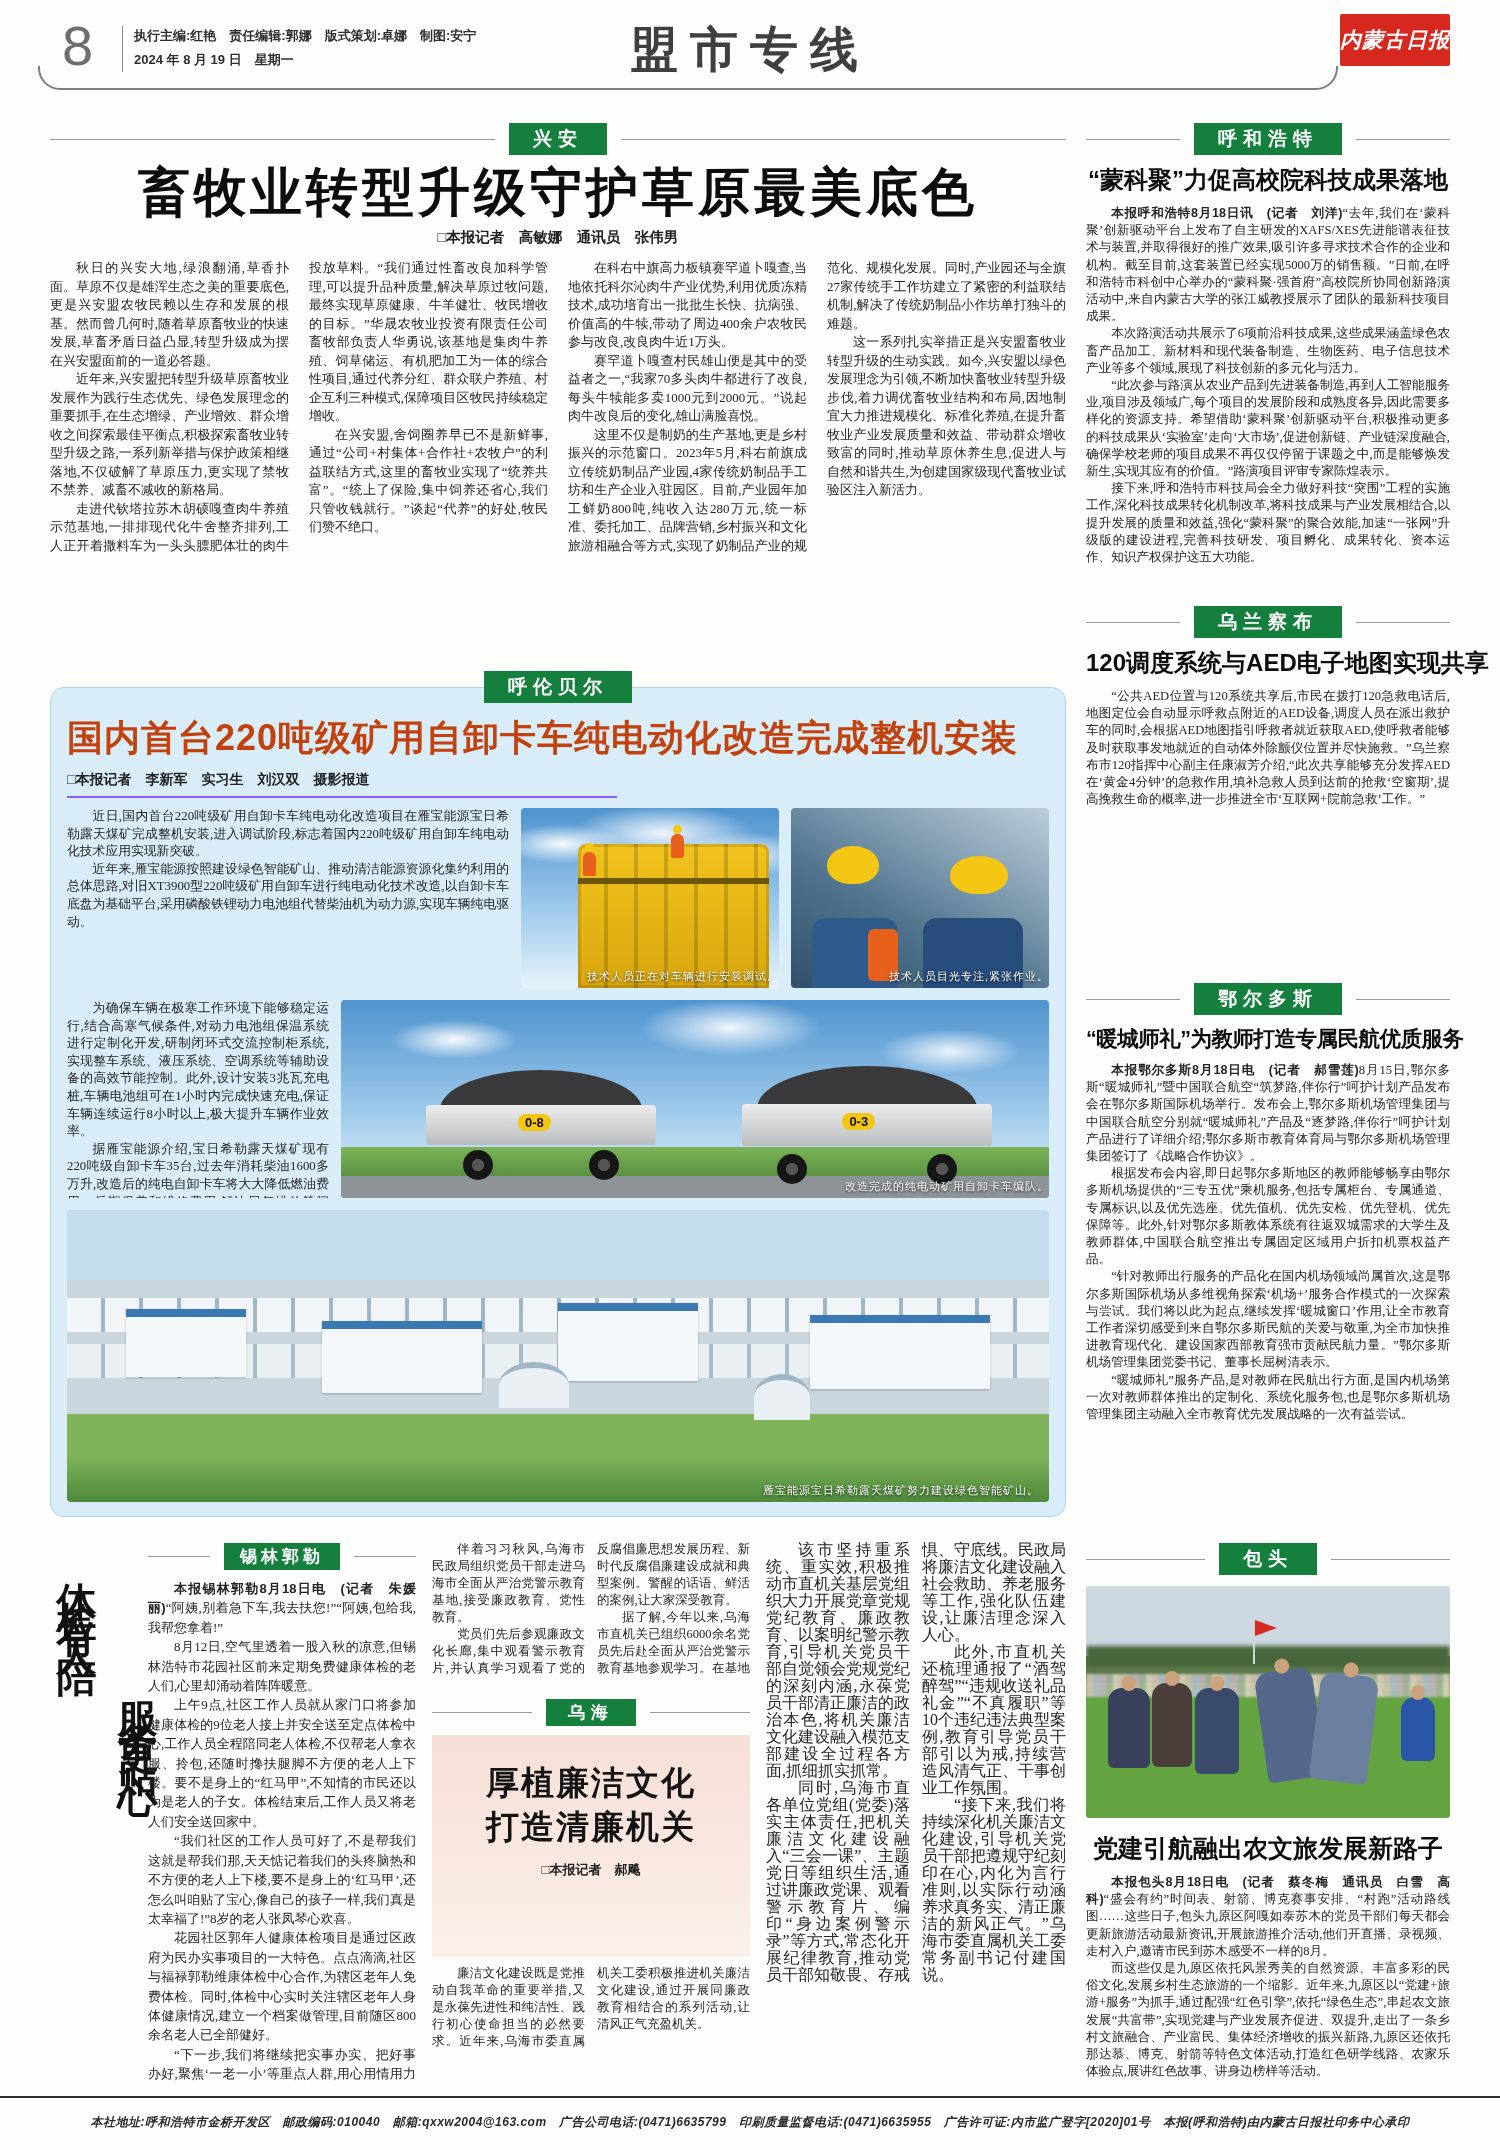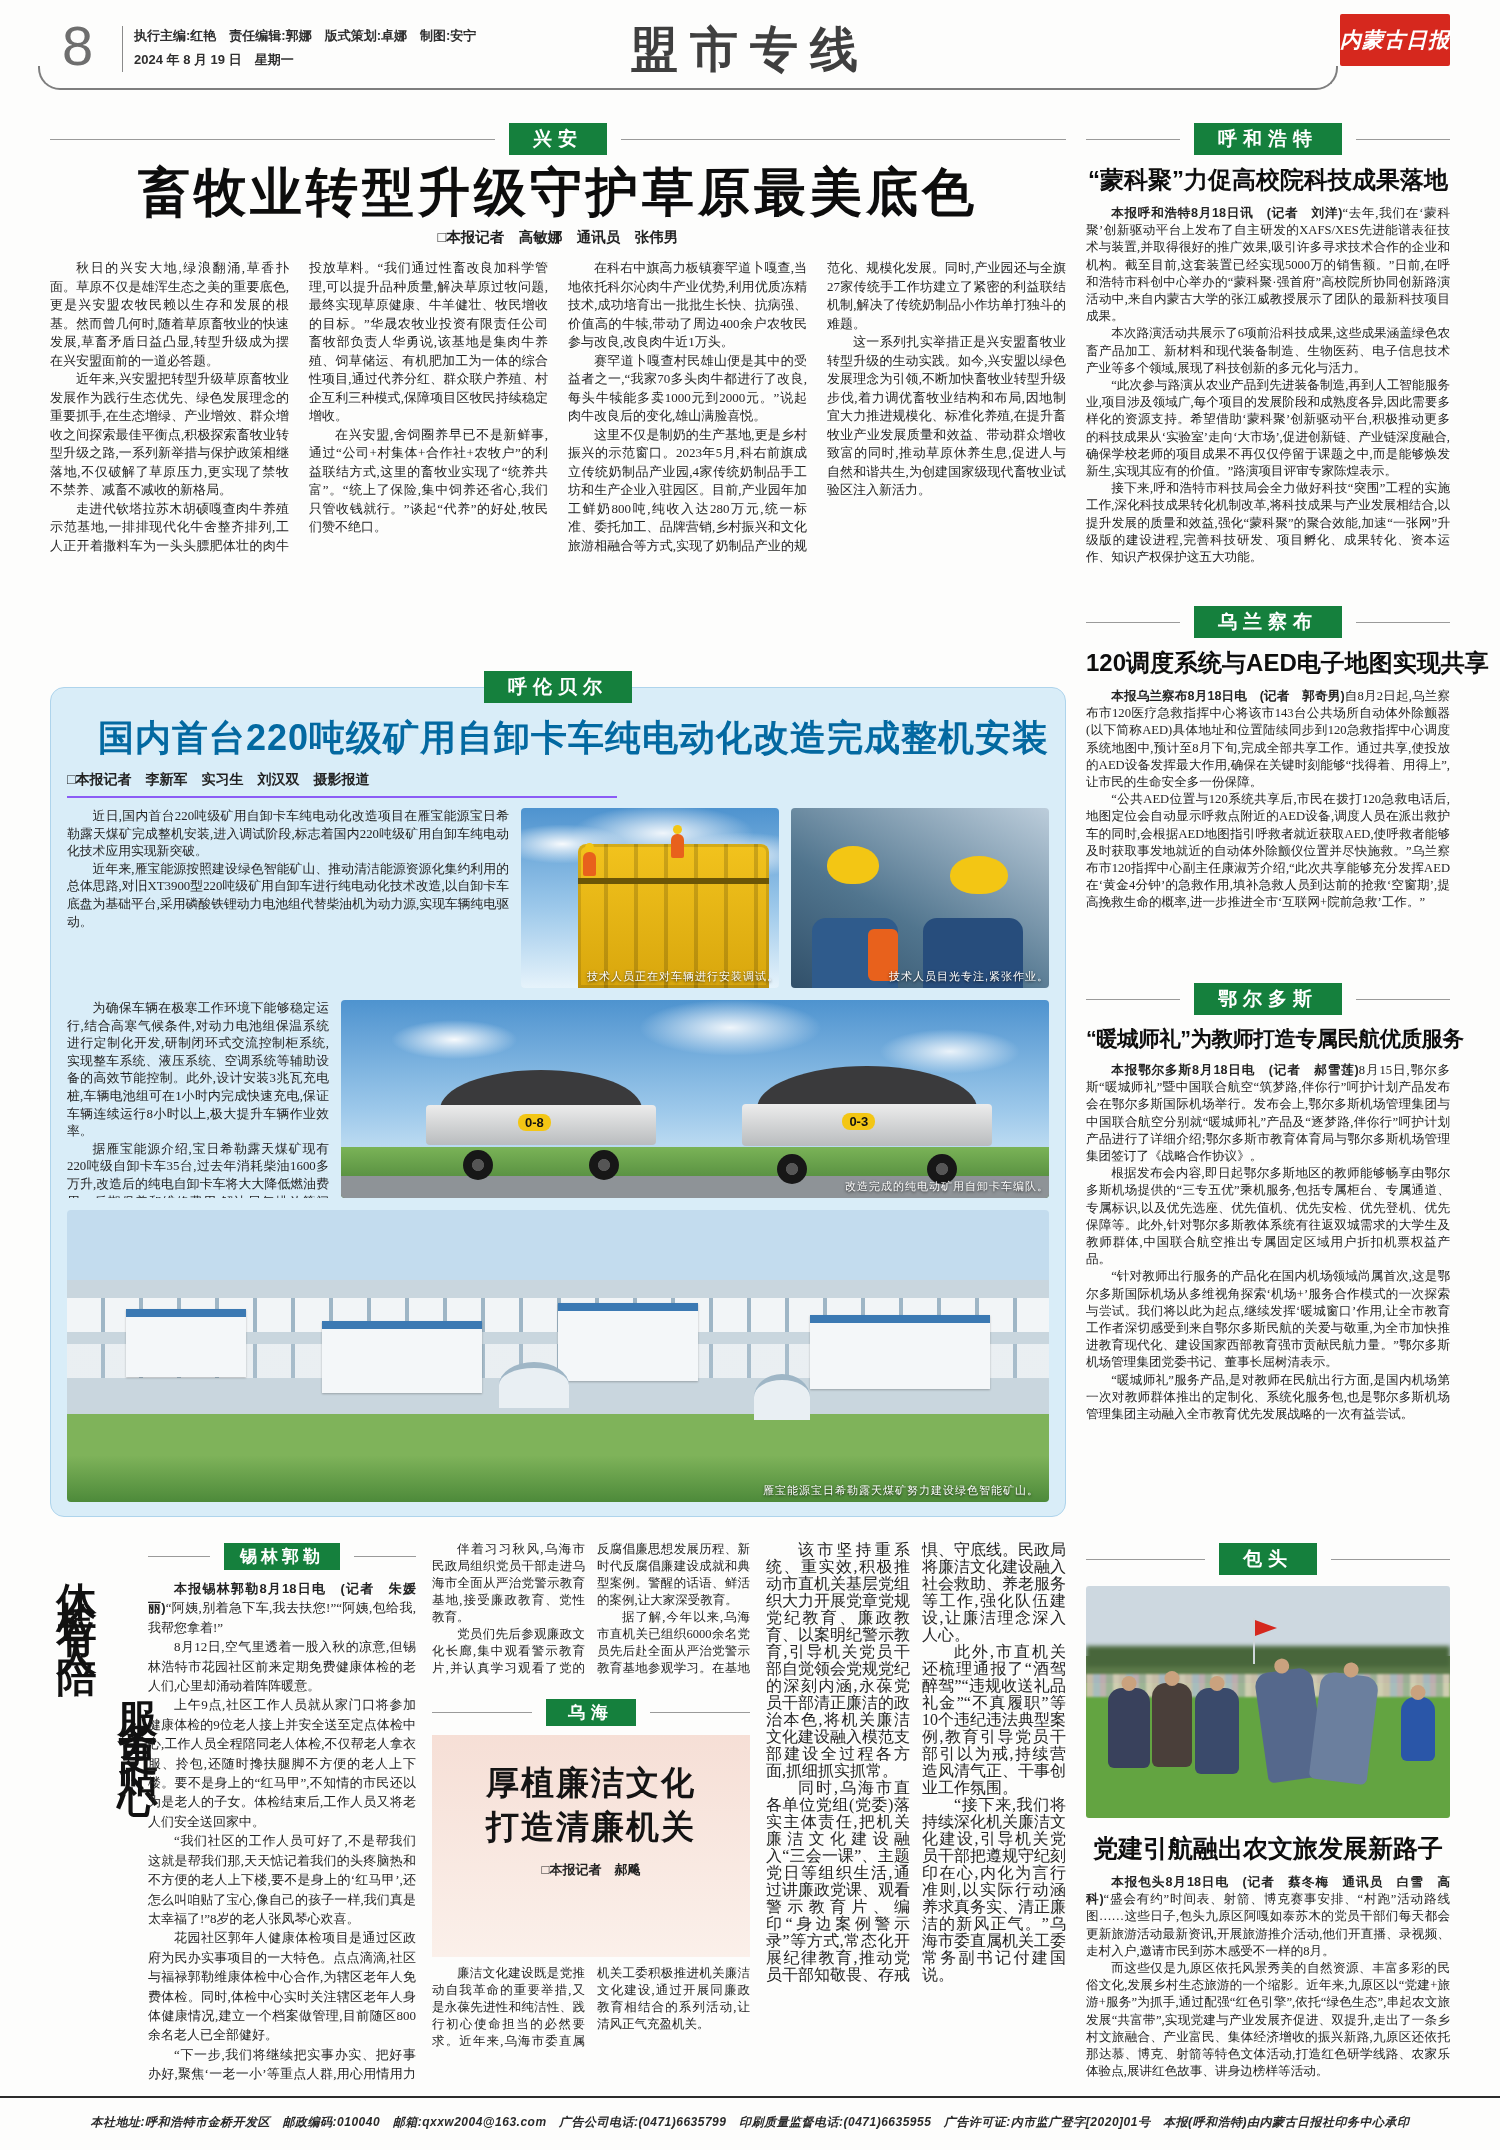--- a/index.html
+++ b/index.html
@@ -43,21 +43,21 @@
   .xa-head{margin-top:10px;font-size:52px;font-weight:900;text-align:center;
     letter-spacing:4px;color:#0d0d0d;line-height:56px;}
   .xa-by{margin-top:8px;text-align:center;font-size:14.5px;font-weight:bold;color:#222;}
   .xa-body{margin-top:12px;height:392px;column-count:4;column-gap:20px;}
 
   
   .bluewrap{position:relative;margin-top:36px;}
   .bluewrap .tab{position:absolute;left:50%;transform:translateX(-50%);top:-16px;z-index:2;}
   .bluebox{background:#d9edf8;border:1px solid #aed4ec;border-radius:14px;
     padding:26px 16px 14px;}
-  .hb-head{font-size:36px;font-weight:900;text-align:right;color:#0369a1;letter-spacing:1px;}
+  .hb-head{font-size:36px;font-weight:900;text-align:left;color:#c2410c;letter-spacing:1px;}
   .hb-byrow{margin-top:8px;width:56%;border-bottom:2px solid #8b5cf6;padding-bottom:7px;
     font-size:14px;font-weight:bold;color:#222;}
   .hb-row1{display:flex;gap:12px;margin-top:10px;height:180px;}
   .hb-row1 .bt{width:442px;flex:none;font-size:12.8px;line-height:17.6px;}
   .hb-row2{display:flex;gap:12px;margin-top:12px;height:198px;}
   .hb-row2 .bt{width:262px;flex:none;font-size:12.8px;line-height:17.6px;}
   .ph{position:relative;border-radius:4px;overflow:hidden;flex:1;}
   .sky{background:
     radial-gradient(ellipse 90px 28px at 16% 20%,rgba(255,255,255,.95),transparent 70%),
     radial-gradient(ellipse 130px 40px at 55% 14%,rgba(255,255,255,.9),transparent 70%),
@@ -296,21 +296,20 @@
         <p>本次路演活动共展示了6项前沿科技成果,这些成果涵盖绿色农畜产品加工、新材料和现代装备制造、生物医药、电子信息技术产业等多个领域,展现了科技创新的多元化与活力。</p>
         <p>“此次参与路演从农业产品到先进装备制造,再到人工智能服务业,项目涉及领域广,每个项目的发展阶段和成熟度各异,因此需要多样化的资源支持。希望借助‘蒙科聚’创新驱动平台,积极推动更多的科技成果从‘实验室’走向‘大市场’,促进创新链、产业链深度融合,确保学校老师的项目成果不再仅仅停留于课题之中,而是能够焕发新生,实现其应有的价值。”路演项目评审专家陈煌表示。</p>
         <p>接下来,呼和浩特市科技局会全力做好科技“突围”工程的实施工作,深化科技成果转化机制改革,将科技成果与产业发展相结合,以提升发展的质量和效益,强化“蒙科聚”的聚合效能,加速“一张网”升级版的建设进程,完善科技研发、项目孵化、成果转化、资本运作、知识产权保护这五大功能。</p>
       </div>
 
       <div class="tabrow rc-gap">
         <span class="tab">乌兰察布</span>
       </div>
       <div class="rc-head">120调度系统与AED电子地图实现共享</div>
       <div class="bt rc-body" style="height:282px;">
-        <p><strong>本报乌兰察布8月18日电　(记者　郭奇男)</strong><span>自8月2日起,乌兰察布市120医疗急救指挥中心将该市143台公共场所自动体外除颤器(以下简称AED)具体地址和位置陆续同步到120急救指挥中心调度系统地图中,预计至8月下旬,完成全部共享工作。通过共享,使投放的AED设备发挥最大作用,确保在关键时刻能够“找得着、用得上”,让市民的生命安全多一份保障。</span></p>
         <p>“公共AED位置与120系统共享后,市民在拨打120急救电话后,地图定位会自动显示呼救点附近的AED设备,调度人员在派出救护车的同时,会根据AED地图指引呼救者就近获取AED,使呼救者能够及时获取事发地就近的自动体外除颤仪位置并尽快施救。”乌兰察布市120指挥中心副主任康淑芳介绍,“此次共享能够充分发挥AED在‘黄金4分钟’的急救作用,填补急救人员到达前的抢救‘空窗期’,提高挽救生命的概率,进一步推进全市‘互联网+院前急救’工作。”</p>
       </div>
 
       <div class="tabrow rc-gap">
         <span class="tab">鄂尔多斯</span>
       </div>
       <div class="rc-head sm">“暖城师礼”为教师打造专属民航优质服务</div>
       <div class="bt rc-body" style="height:468px;">
         <p><strong>本报鄂尔多斯8月18日电　(记者　郝雪莲)</strong><span>8月15日,鄂尔多斯“暖城师礼”暨中国联合航空“筑梦路,伴你行”呵护计划产品发布会在鄂尔多斯国际机场举行。发布会上,鄂尔多斯机场管理集团与中国联合航空分别就“暖城师礼”产品及“逐梦路,伴你行”呵护计划产品进行了详细介绍;鄂尔多斯市教育体育局与鄂尔多斯机场管理集团签订了《战略合作协议》。</span></p>
         <p>根据发布会内容,即日起鄂尔多斯地区的教师能够畅享由鄂尔多斯机场提供的“三专五优”乘机服务,包括专属柜台、专属通道、专属标识,以及优先选座、优先值机、优先安检、优先登机、优先保障等。此外,针对鄂尔多斯教体系统有往返双城需求的大学生及教师群体,中国联合航空推出专属固定区域用户折扣机票权益产品。</p>

